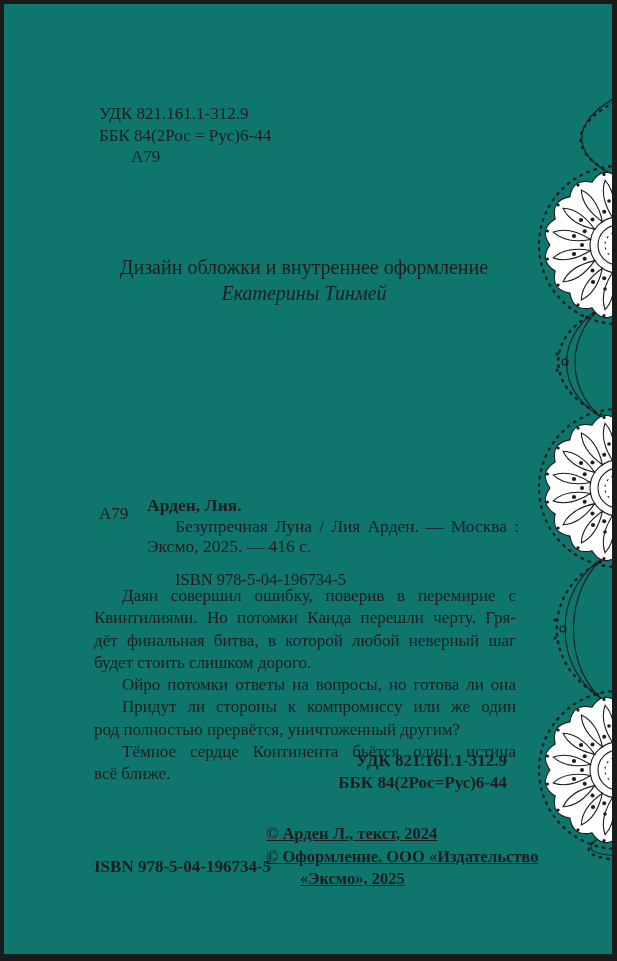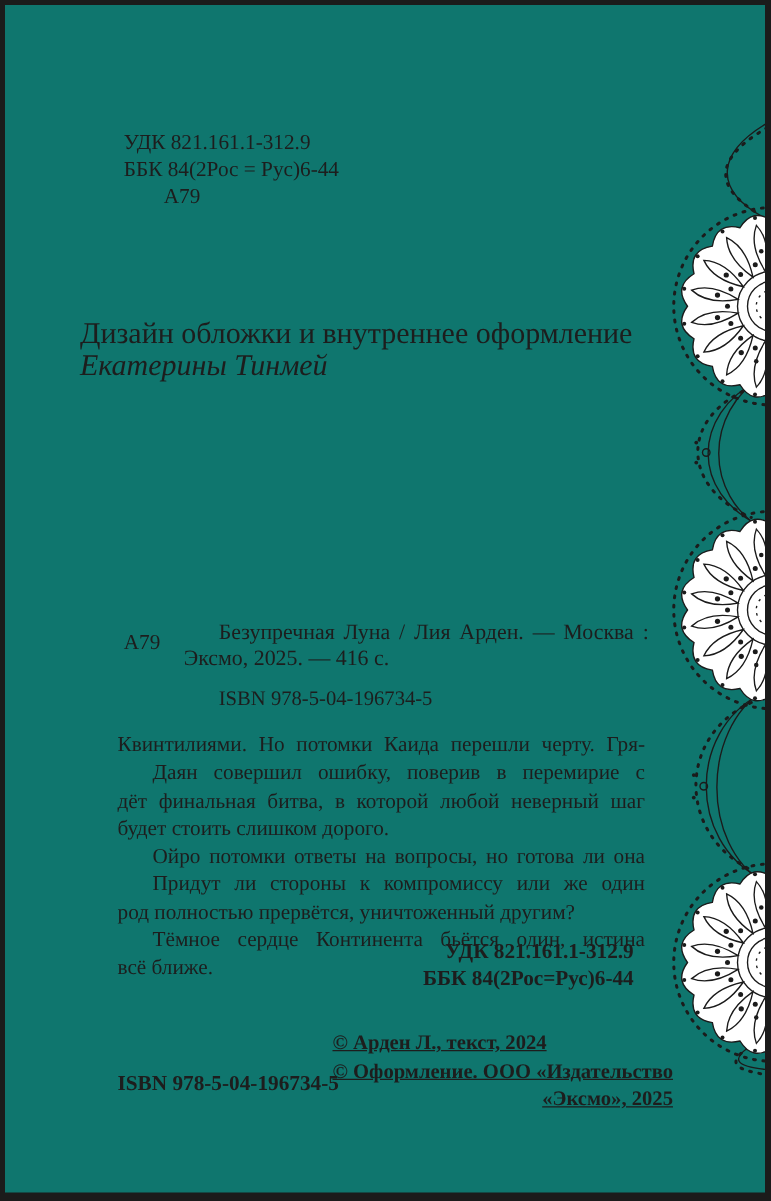--- a/index.html
+++ b/index.html
@@ -19,35 +19,35 @@
   
   .ornament{position:absolute;top:0;right:0;}
   .ornament path,.ornament circle{stroke:#1b1b1b;fill:none;stroke-width:1.1;}
   .ornament .w{fill:#ffffff;}
   .ornament .b{fill:#1b1b1b;stroke:none;}
   .ornament .dots{stroke-dasharray:1.5 6;stroke-width:2.4;stroke-linecap:round;}
   .ornament .dash{stroke-dasharray:2 4;}
   
   .top-codes{left:95px;top:99px;font-size:17px;line-height:21.5px;}
   .top-codes .sign{margin-left:32px;}
-  .credits{left:60px;top:250px;width:480px;text-align:left;font-size:24px;line-height:26px;}
+  .credits{left:60px;top:250px;width:480px;text-align:center;font-size:20px;line-height:26px;}
   .credits .ital{font-style:italic;}
   .credits .row3{margin-top:9px;}
   .catalog{left:143px;top:491px;width:372px;font-size:17.5px;line-height:20.5px;}
   .catalog .author{font-weight:bold;}
   .catalog .t1{text-indent:28px;text-align:justify;text-align-last:justify;}
   .catalog .isbn{margin-top:13px;margin-left:28px;font-size:16.5px;}
   .code-a79{left:95px;top:500px;font-size:17px;}
   .annotation{left:90px;top:581px;width:422px;font-size:17px;line-height:22.3px;}
   .annotation div{text-align:justify;}
   .annotation .jl{text-align-last:justify;}
   .annotation .indent{text-indent:28px;}
   .bottom-codes{right:105px;top:746px;text-align:right;font-weight:bold;font-size:17px;line-height:22px;}
   .copyright{left:262px;top:819px;font-weight:bold;font-size:16.5px;line-height:22.5px;text-decoration:underline;}
-  .copyright .cont{margin-left:34px;text-align:right;}
+  .copyright .cont{margin-left:34px;}
   .isbn-bottom{left:90px;top:853px;font-weight:bold;font-size:17px;}
 </style>
 </head>
 <body>
 
 <div class="page">
 
   <svg class="ornament" width="135" height="945" viewBox="0 0 135 945" aria-hidden="true">
     <defs>
       <g id="hm">
@@ -129,28 +129,29 @@
     <div class="sign">А79</div>
   </div>
 
   <div class="abs credits">
     <div>Дизайн обложки и внутреннее оформление</div>
     <div class="ital">Екатерины Тинмей</div>
   </div>
 
   <div class="abs code-a79">А79</div>
   <div class="abs catalog">
+    <div class="author">Арден, Лия.</div>
     <div class="t1">Безупречная Луна / Лия Арден. — Москва :</div>
     <div>Эксмо, 2025. — 416 с.</div>
     <div class="isbn">ISBN 978-5-04-196734-5</div>
   </div>
 
   <div class="abs annotation">
+    <div class="jl indent">Даян совершил ошибку, поверив в перемирие с</div>
     <div class="jl">Квинтилиями. Но потомки Каида перешли черту. Гря-</div>
-    <div class="jl indent">Даян совершил ошибку, поверив в перемирие с</div>
     <div class="jl">дёт финальная битва, в которой любой неверный шаг</div>
     <div>будет стоить слишком дорого.</div>
     <div class="jl indent">Ойро потомки ответы на вопросы, но готова ли она</div>
     <div class="jl indent">Придут ли стороны к компромиссу или же один</div>
     <div>род полностью прервётся, уничтоженный другим?</div>
     <div class="jl indent">Тёмное сердце Континента бьётся один, истина</div>
     <div>всё ближе.</div>
   </div>
 
   <div class="abs bottom-codes">

